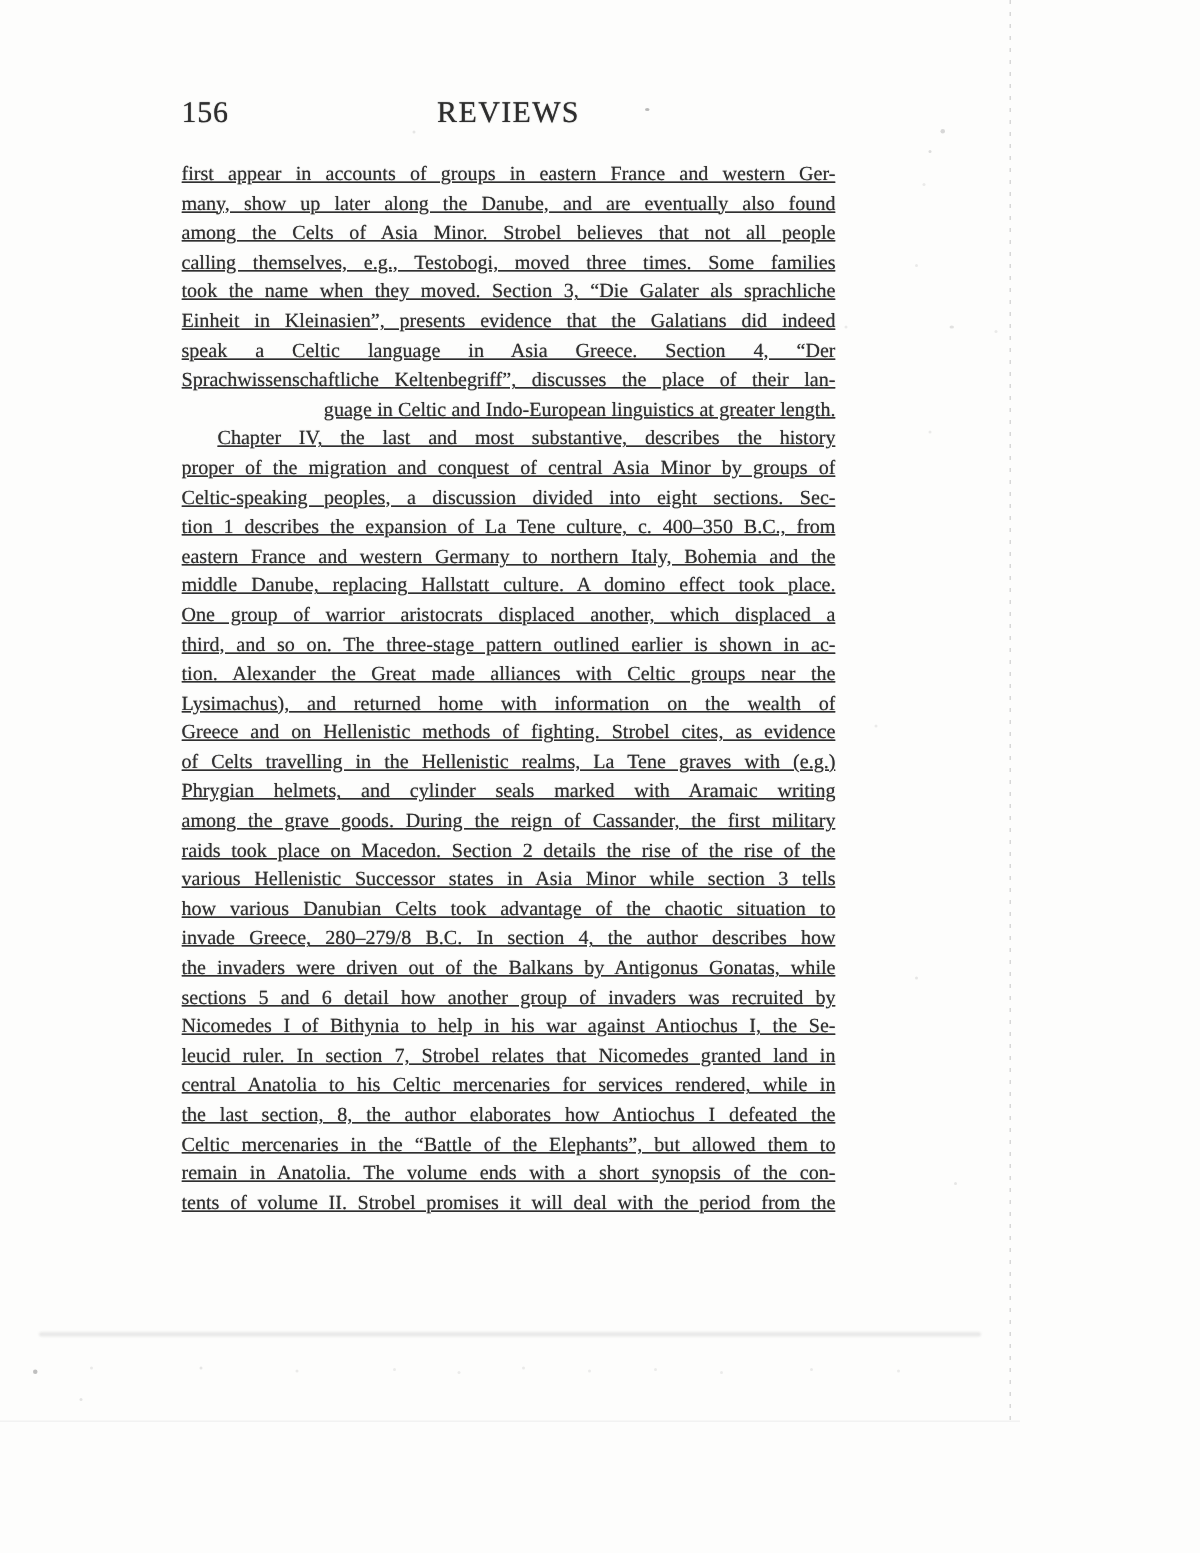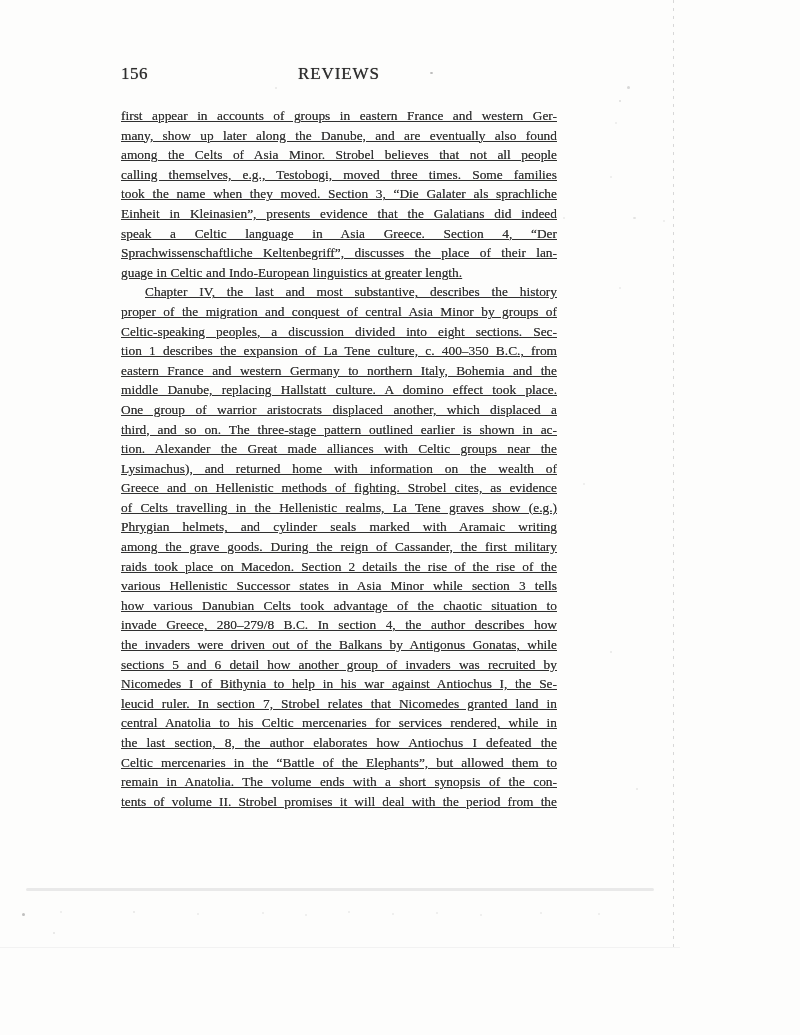--- a/index.html
+++ b/index.html
@@ -8,37 +8,37 @@
     background: #fdfdfc;
     font-family: "Liberation Serif", "DejaVu Serif", serif;
     position: relative;
     overflow: hidden;
   }
   .page { position: absolute; inset: 0; overflow: hidden; }
 
   
   .running-head {
     position: absolute; top: 64px; left: 121px; width: 436px; height: 17px;
-    font-size: 17px; color: #2e2e2e;
+    font-size: 20px; color: #2e2e2e;
     text-shadow: 0 0 0.7px rgba(46,46,46,0.85);
   }
   .page-number { position: absolute; left: 0; top: 0; letter-spacing: 0.5px; }
   .head-title  { display: block; text-align: center; letter-spacing: 0.9px; }
 
   
   .body-text {
     position: absolute; top: 106px; left: 121px; width: 436px;
     font-size: 13.4px; line-height: 19.6px; color: #303030;
     text-shadow: 0 0 0.6px rgba(48,48,48,0.7);
     word-spacing: 0.2px;
     text-decoration: underline;
   }
   .line { height: 19.6px; overflow: hidden; text-align: justify; }
   .line::after { content: ""; display: inline-block; width: 100%; height: 0; }
-  .line.no-just { text-align: left; }
+  .line.no-just { text-align: right; }
   .line.no-just::after { content: none; }
   .line.indent { padding-left: 24px; }
 
   
   .page-edge-line {
     position: absolute; left: 673px; top: 0; width: 1px; height: 948px;
     background-image: repeating-linear-gradient(to bottom,
       rgba(185,185,185,0.55) 0px, rgba(185,185,185,0.55) 3px,
       transparent 3px, transparent 8px);
   }
@@ -77,21 +77,21 @@
       <div class="line">proper of the migration and conquest of central Asia Minor by groups of</div>
       <div class="line">Celtic-speaking peoples, a discussion divided into eight sections.  Sec-</div>
       <div class="line">tion 1 describes the expansion of La Tene culture, c. 400–350 B.C., from</div>
       <div class="line">eastern France and western Germany to northern Italy, Bohemia and the</div>
       <div class="line">middle Danube, replacing Hallstatt culture.  A domino effect took place.</div>
       <div class="line">One group of warrior aristocrats displaced another, which displaced a</div>
       <div class="line">third, and so on.  The three-stage pattern outlined earlier is shown in ac-</div>
       <div class="line">tion.  Alexander the Great made alliances with Celtic groups near the</div>
       <div class="line">Lysimachus), and returned home with information on the wealth of</div>
       <div class="line">Greece and on Hellenistic methods of fighting.  Strobel cites, as evidence</div>
-      <div class="line">of Celts travelling in the Hellenistic realms, La Tene graves show (e.g.)</div>
+      <div class="line">of Celts travelling in the Hellenistic realms, La Tene graves with (e.g.)</div>
       <div class="line">Phrygian helmets, and cylinder seals marked with Aramaic writing</div>
       <div class="line">among the grave goods.  During the reign of Cassander, the first military</div>
       <div class="line">raids took place on Macedon.  Section 2 details the rise of the rise of the</div>
       <div class="line">various Hellenistic Successor states in Asia Minor while section 3 tells</div>
       <div class="line">how various Danubian Celts took advantage of the chaotic situation to</div>
       <div class="line">invade Greece, 280–279/8 B.C.  In section 4, the author describes how</div>
       <div class="line">the invaders were driven out of the Balkans by Antigonus Gonatas, while</div>
       <div class="line">sections 5 and 6 detail how another group of invaders was recruited by</div>
       <div class="line">Nicomedes I of Bithynia to help in his war against Antiochus I, the Se-</div>
       <div class="line">leucid ruler.  In section 7, Strobel relates that Nicomedes granted land in</div>

